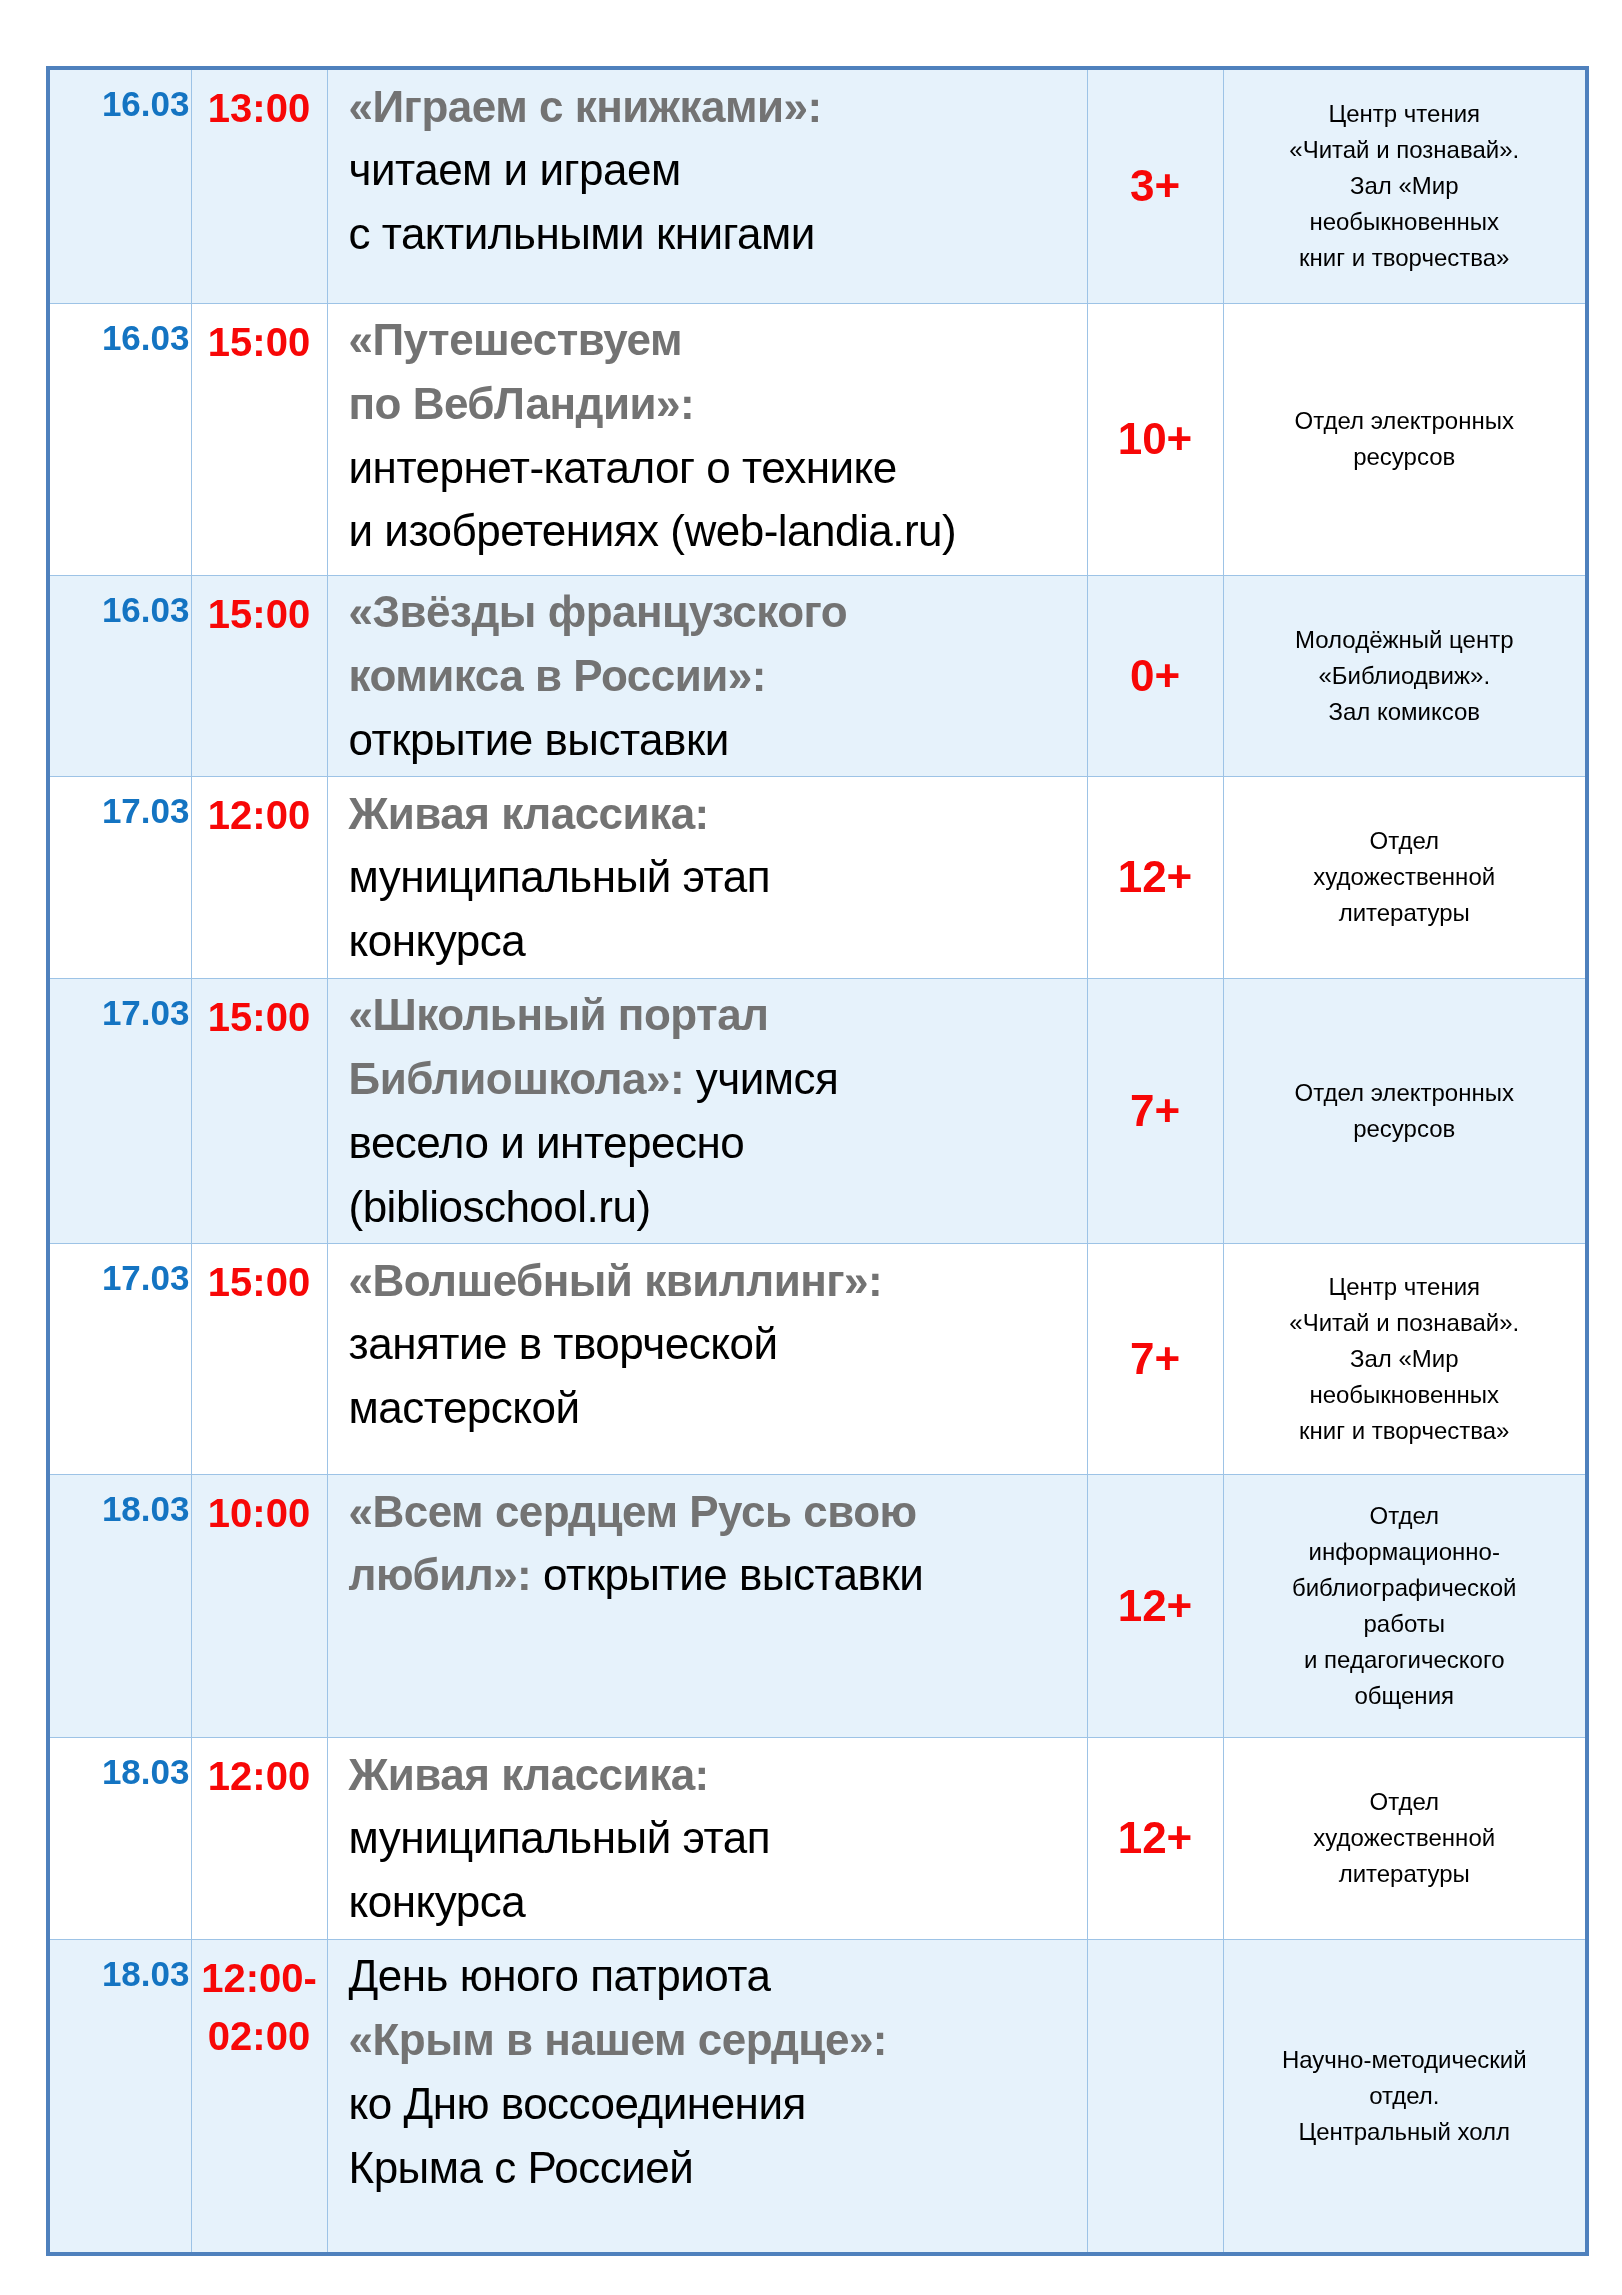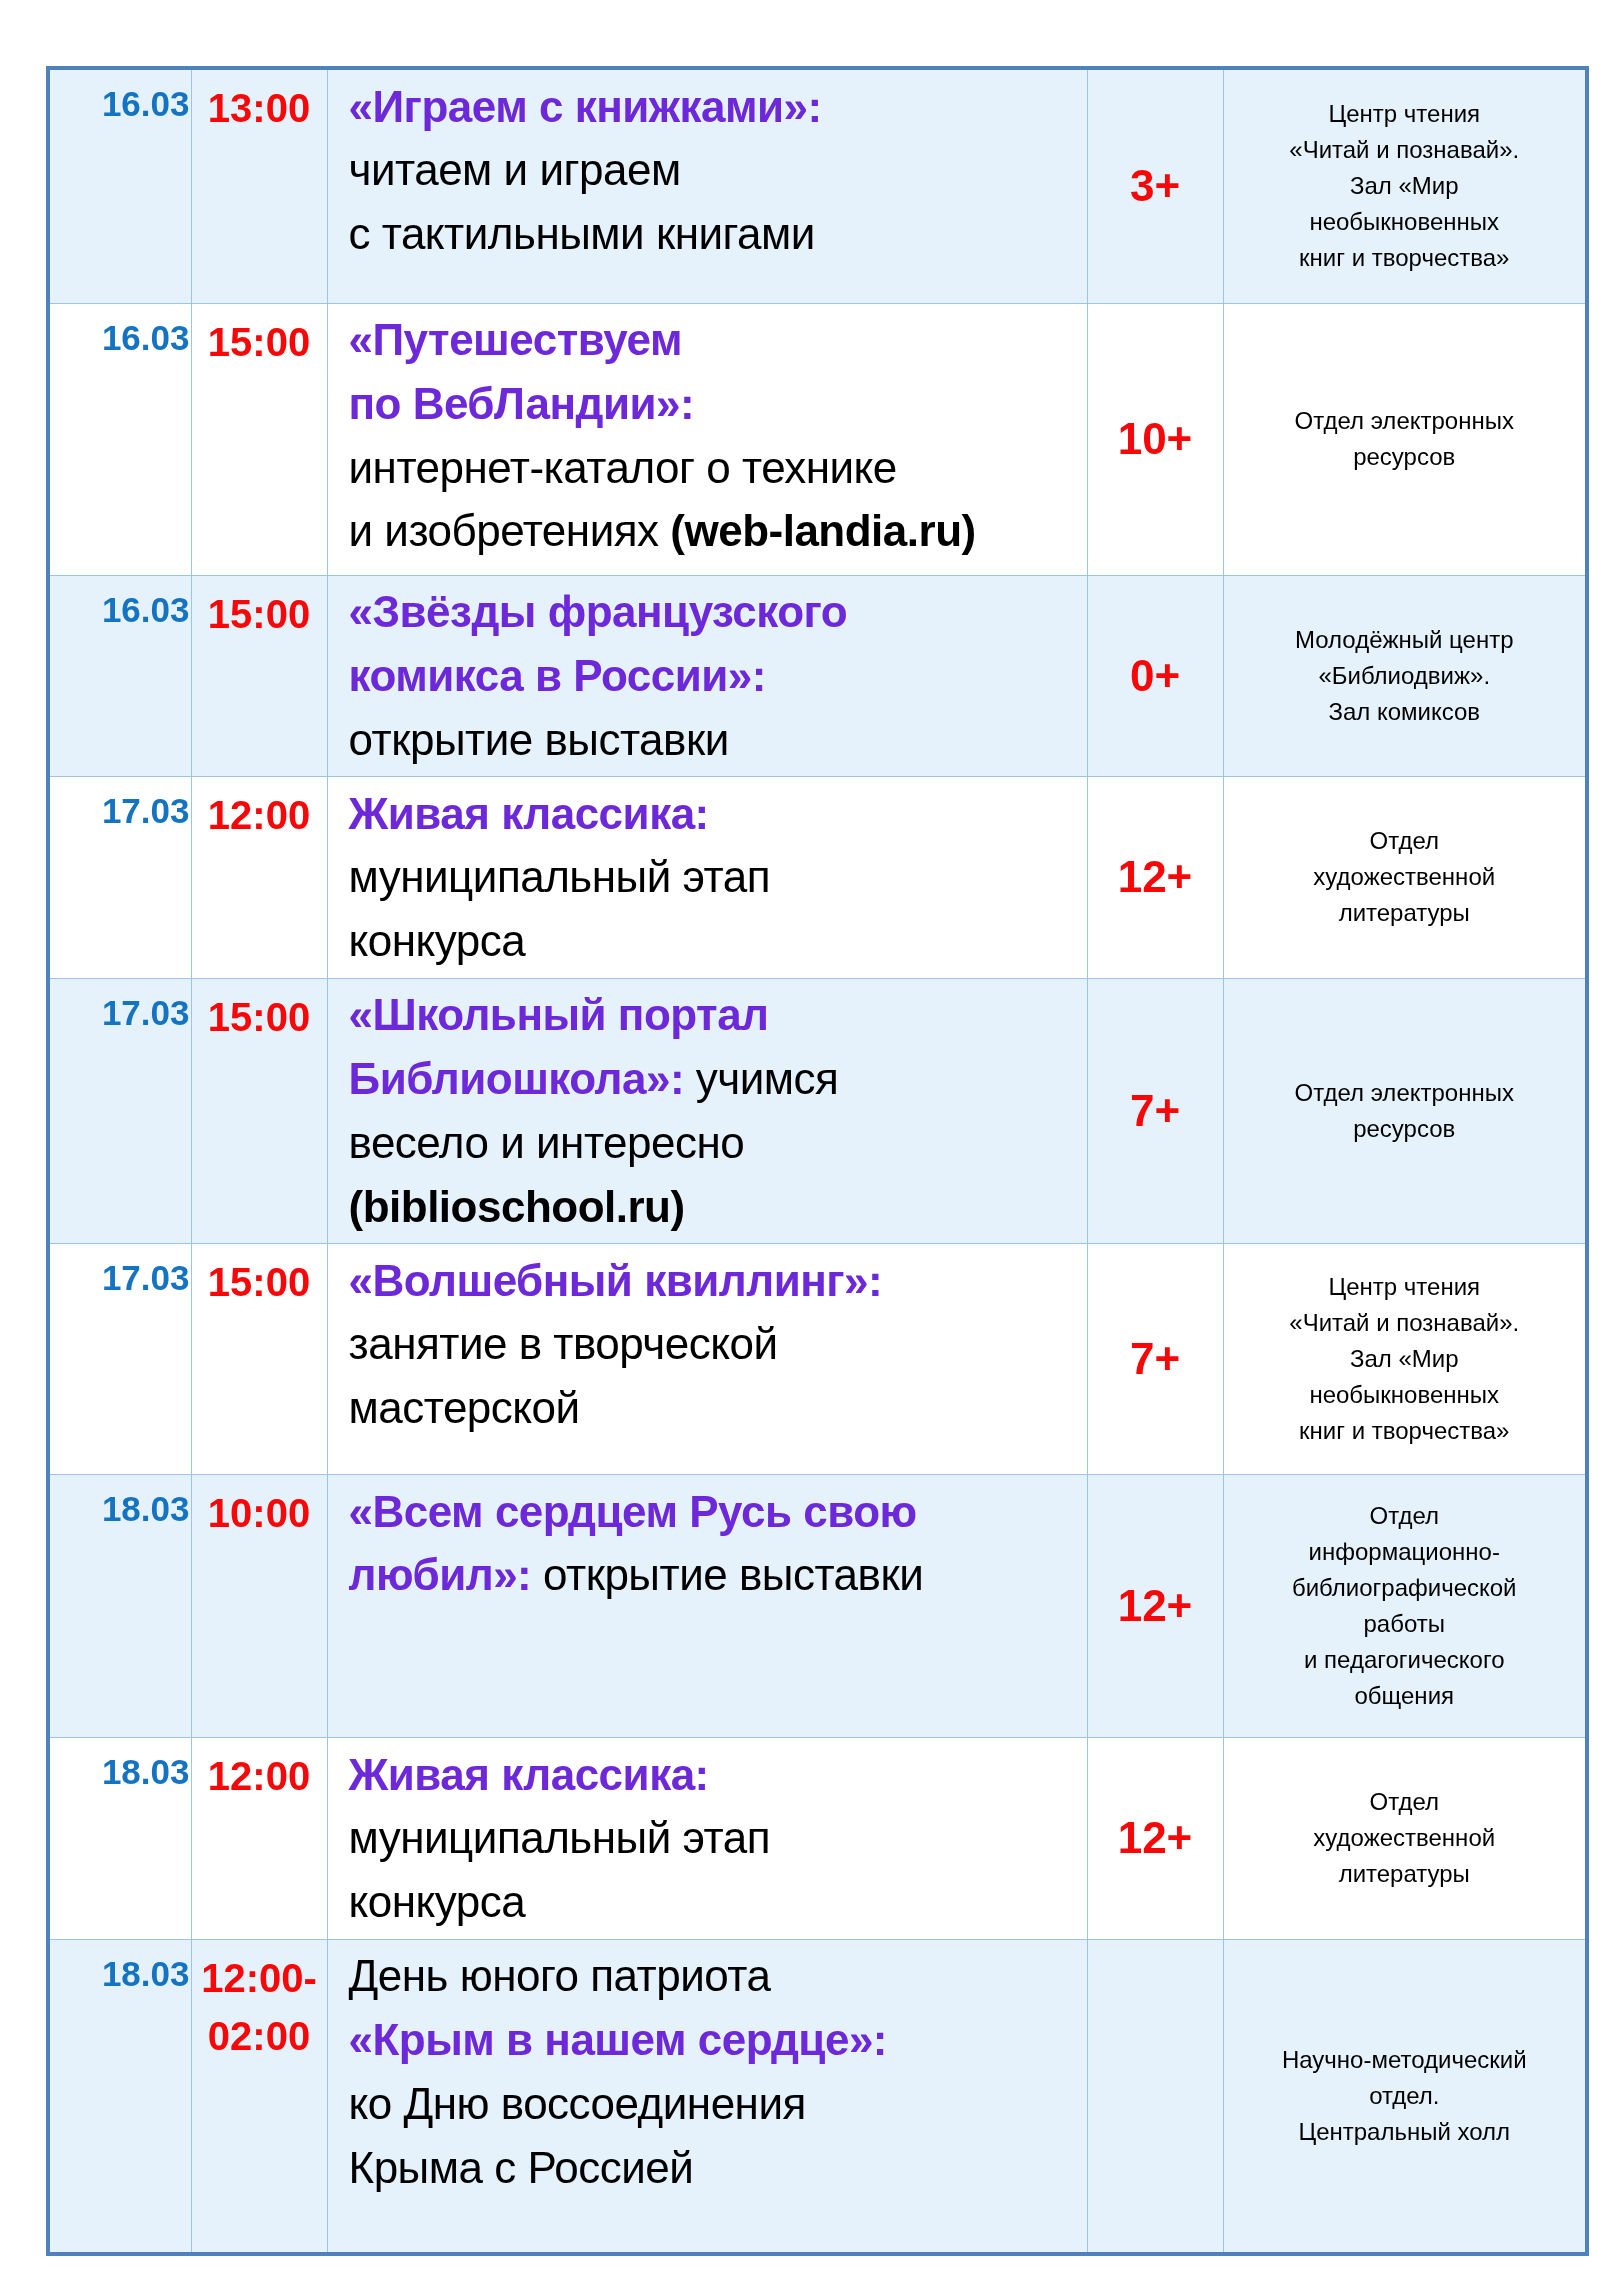--- a/index.html
+++ b/index.html
@@ -32,24 +32,24 @@
     color:#f70707;font-weight:bold;font-size:40px;line-height:1.45;
     text-align:center;vertical-align:top;padding-top:9.3px;
     white-space:pre-line;
   }
   td.event{
     vertical-align:top;
     padding:4.6px 9.3px 4.6px 21px;
     font-size:44px;line-height:1.45;letter-spacing:-0.5px;color:#000000;
     white-space:pre-line;
   }
-  td.event .title{color:#6d28d9;font-weight:bold;}
+  td.event .title{color:#737373;font-weight:bold;}
   td.event .pre{color:#000000;font-weight:normal;}
   td.event .desc{color:#000000;font-weight:normal;}
-  td.event .boldtail{color:#000000;font-weight:bold;}
+  td.event .boldtail{color:#000000;font-weight:normal;}
   td.age{
     color:#f70707;font-weight:bold;font-size:44px;
     text-align:center;vertical-align:middle;
   }
   td.location{
     font-size:24px;line-height:1.5;color:#000000;
     text-align:center;vertical-align:middle;
     white-space:pre-line;
     padding:5.6px 11px;
   }

